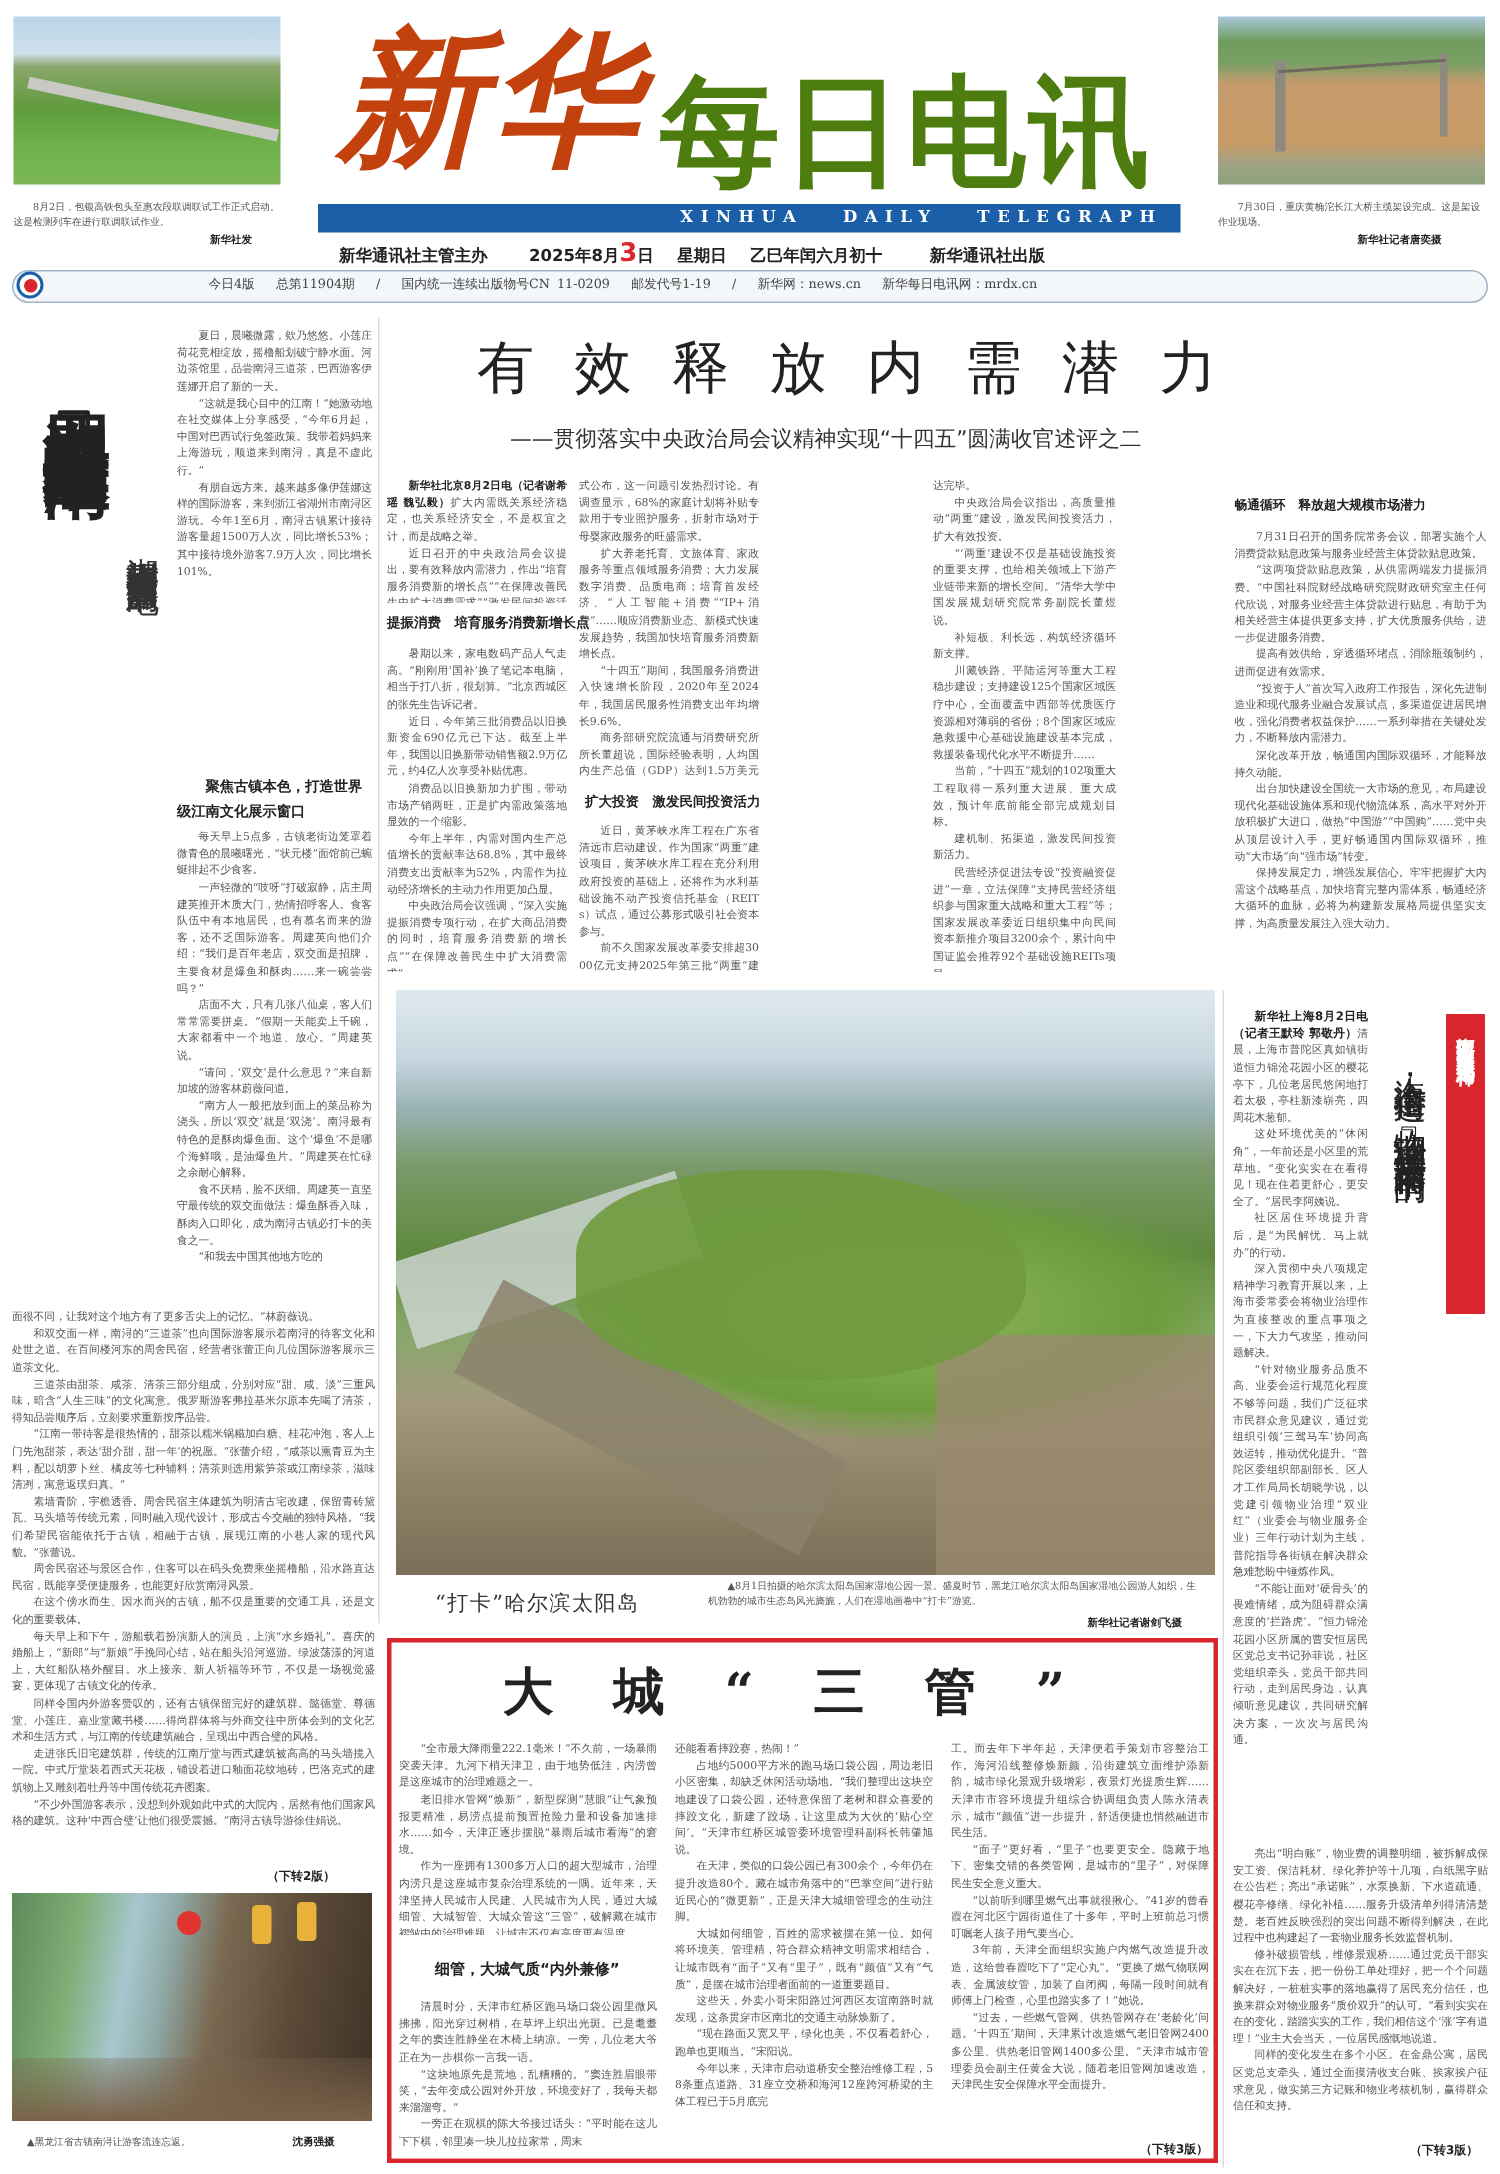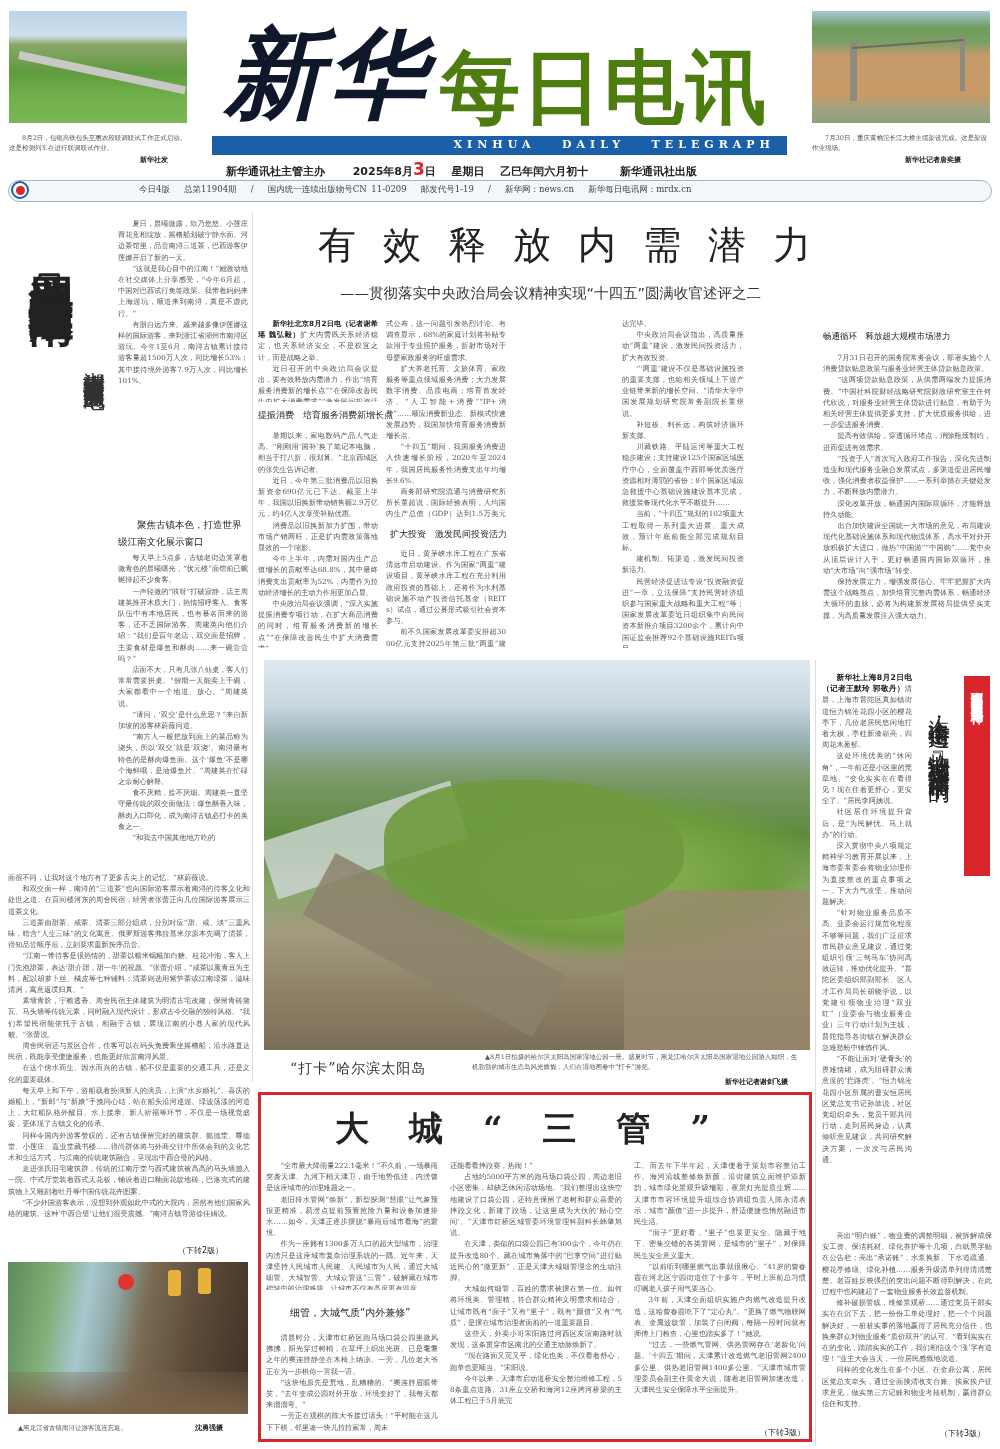--- a/index.html
+++ b/index.html
@@ -4,35 +4,35 @@
 <style>
   * { box-sizing: border-box; margin: 0; padding: 0; }
   html, body { width: 1000px; height: 1449px; background: #ffffff; overflow: hidden; }
   body { position: relative; font-family: "DejaVu Serif", "Liberation Serif", serif; color: #333; }
   .abs { position: absolute; }
   .txt { font-size: 7.2px; line-height: 11.2px; color: #555; text-align: justify; word-break: break-all; overflow: hidden; font-family: "DejaVu Serif", serif; }
   .txt p { text-indent: 2em; }
   .photo { overflow: hidden; }
   .cap { font-size: 6.5px; line-height: 10px; color: #555; font-family: "DejaVu Serif", serif; }
   .credit { font-size: 7px; font-weight: bold; color: #222; font-family: "DejaVu Sans", sans-serif; }
-  .subhead { font-family: "DejaVu Sans", sans-serif; font-weight: normal; color: #222; font-size: 10.5px; }
+  .subhead { font-family: "DejaVu Sans", sans-serif; font-weight: bold; color: #222; font-size: 10.5px; }
   .vert { writing-mode: vertical-rl; text-orientation: upright; }
 </style>
 </head>
 <body>
 
 <div class="abs" style="left:0;top:0;width:1000px;height:175px;">
 
   <div class="abs photo" style="left:9px;top:11px;width:178px;height:112px;background:linear-gradient(180deg,#b9d4e8 0%,#cfe0ec 22%,#8aa66a 30%,#5f9b3d 55%,#6fb04a 75%,#7cb856 100%);">
     <div class="abs" style="left:10px;top:40px;width:170px;height:8px;background:#c9c9c4;transform:rotate(12deg);transform-origin:left;"></div>
   </div>
   <div class="abs cap" style="left:9px;top:133px;width:178px;text-indent:2em;">8月2日，包银高铁包头至惠农段联调联试工作正式启动。这是检测列车在进行联调联试作业。</div>
   <div class="abs credit" style="left:140px;top:155px;">新华社发</div>
 
-  <div class="abs" style="left:225px;top:20px;font-family:Liberation Serif, serif;font-weight:bold;font-style:italic;font-size:98px;line-height:110px;color:#0f172a;letter-spacing:4px;">新华</div>
+  <div class="abs" style="left:225px;top:20px;font-family:Liberation Mono, monospace;font-weight:bold;font-style:italic;font-size:98px;line-height:110px;color:#c2410c;letter-spacing:4px;">新华</div>
   <div class="abs" style="left:440px;top:42px;font-family:'DejaVu Serif',serif;font-weight:bold;font-size:80px;line-height:90px;color:#4d7c0f;letter-spacing:2px;">每日电讯</div>
   <div class="abs" style="left:212px;top:136px;width:575px;height:19px;background:#1a5fa8;">
     <div style="position:absolute;right:12px;top:2px;color:#fff;font-family:'DejaVu Serif',serif;font-weight:bold;font-size:11px;letter-spacing:5px;white-space:pre;">XINHUA   DAILY   TELEGRAPH</div>
   </div>
   <div class="abs" style="left:226px;top:159px;width:600px;height:18px;font-family:'DejaVu Sans',sans-serif;font-size:11px;font-weight:bold;color:#222;white-space:nowrap;">
     <span style="font-family:'DejaVu Serif',serif;">新华通讯社主管主办</span>
     <span style="display:inline-block;width:20px;"></span>
     <span>2025年8月</span><span style="color:#d9262c;font-size:17px;">3</span><span>日</span>
     <span style="display:inline-block;width:8px;"></span>
     <span>星期日</span>

